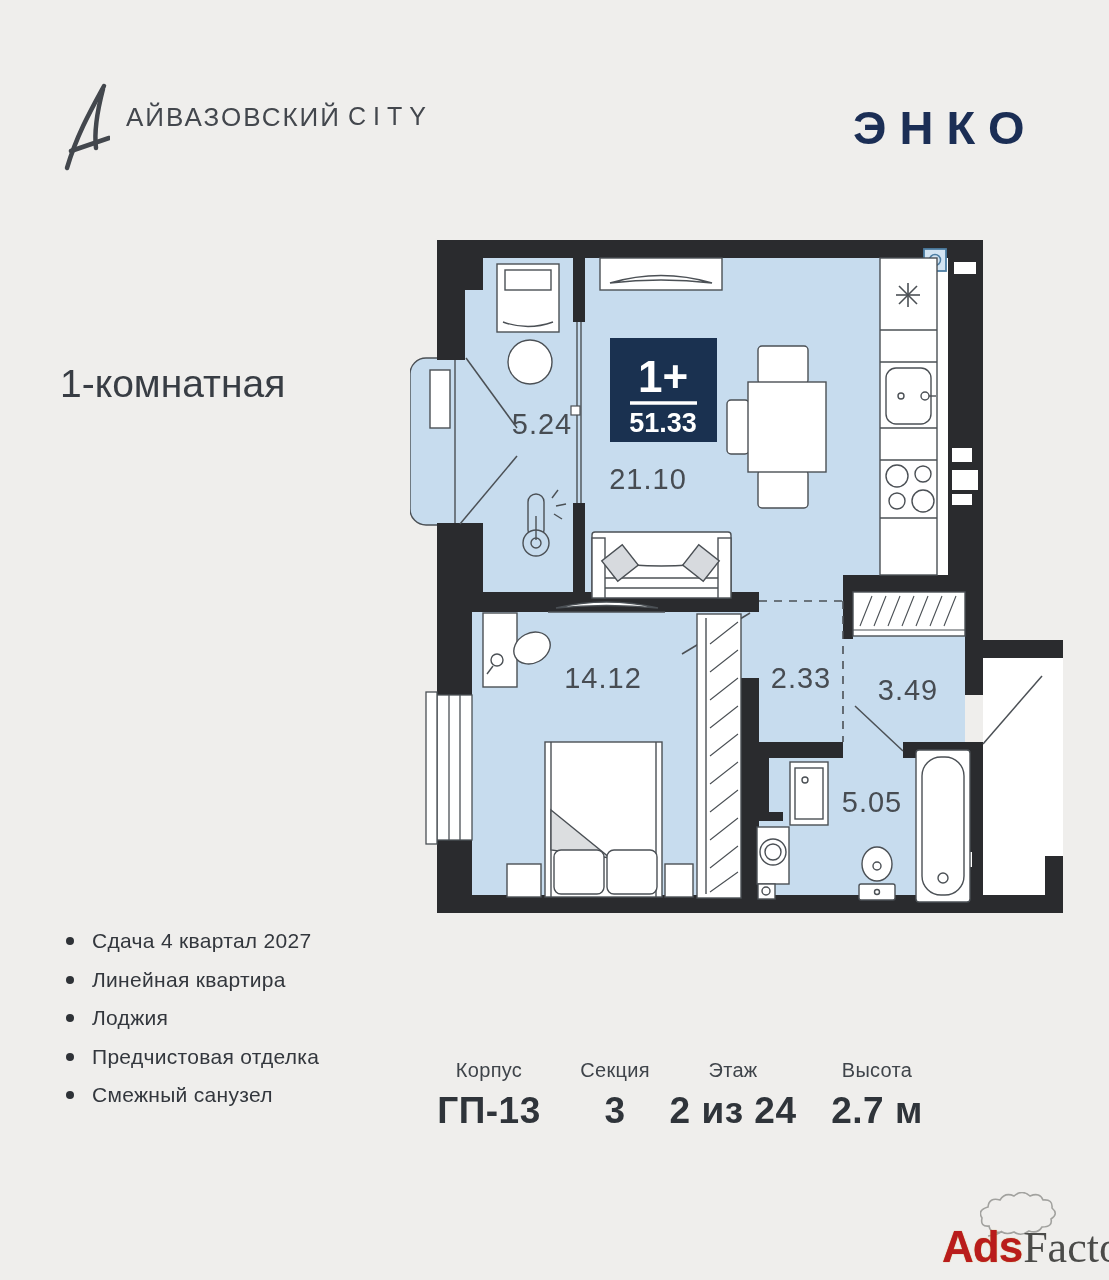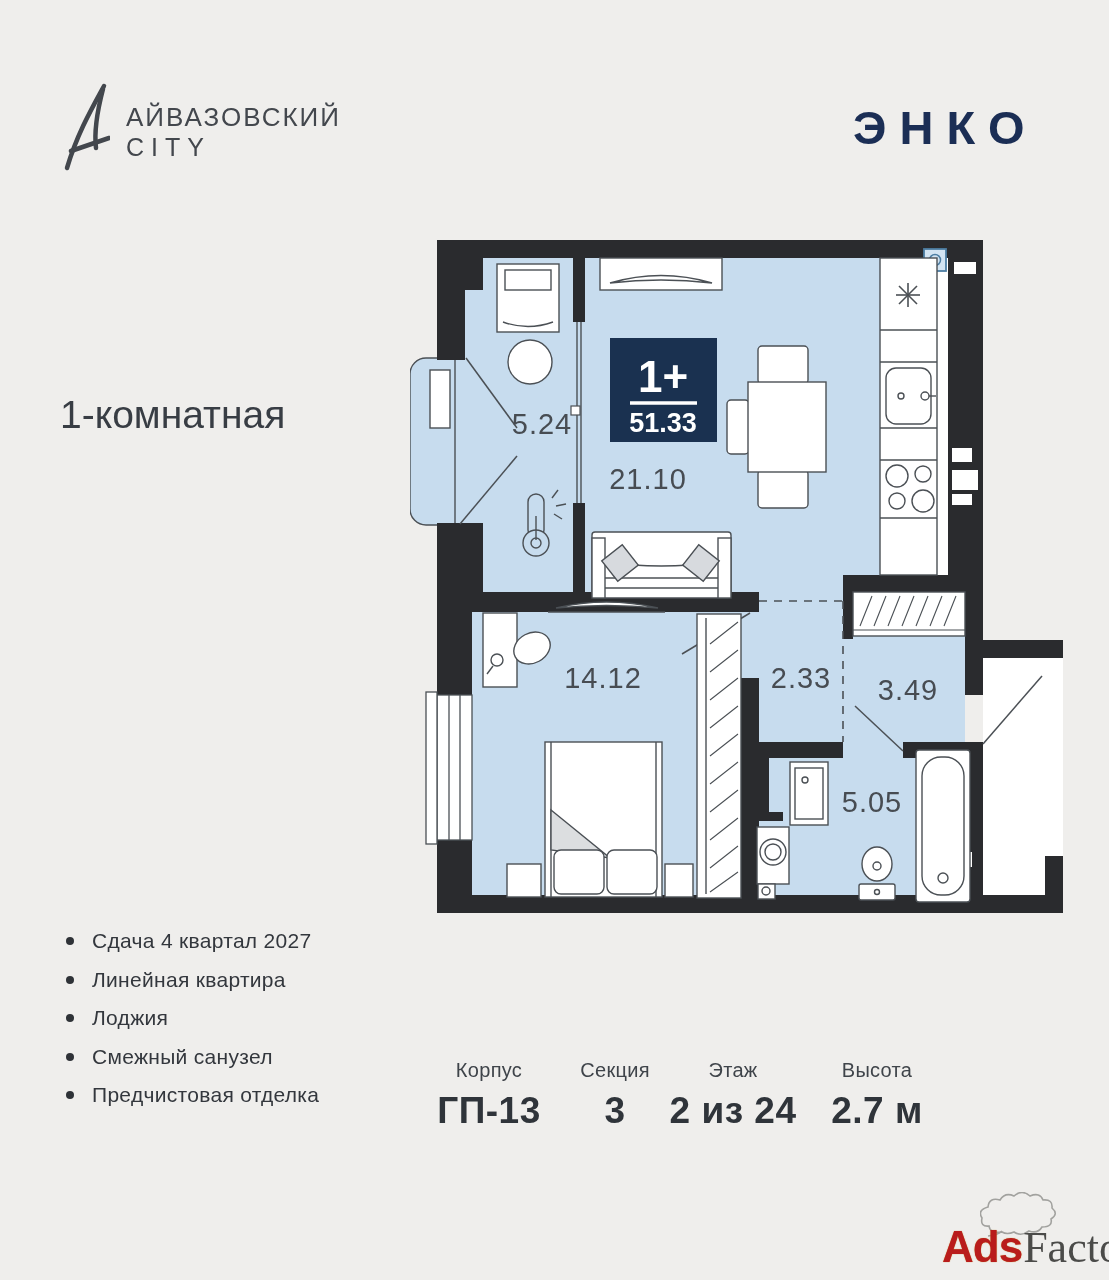--- a/index.html
+++ b/index.html
@@ -1,32 +1,32 @@
 <!DOCTYPE html>
 <html><head>
 <meta charset="utf-8">
 <style>
   * { margin:0; padding:0; box-sizing:border-box; }
   body { width:1109px; height:1280px; font-family:"Liberation Sans", sans-serif; }
   .page { position:relative; width:1109px; height:1280px; background:#efeeec; overflow:hidden; }
 
   
   .brand { position:absolute; left:60px; top:82px; display:flex; gap:16px; }
-  .brand-text { padding-top:20px; display:flex; flex-direction:column; }
+  .brand-text { padding-top:20px; display:flex; flex-direction:row; gap:7px; }
   .brand-line1 { font-size:26px; letter-spacing:2px; color:#43474d; font-weight:500; }
   .brand-line2 { font-size:25px; letter-spacing:7px; color:#43474d; font-weight:500; }
 
   .developer-logo { position:absolute; left:853px; top:100px; font-size:47px; font-weight:700;
                     letter-spacing:13px; color:#1b2e55;text-align:right; }
 
   
   .area-big { position:absolute; left:60px; top:262px; font-size:73px; font-weight:700;
               color:#363b42; letter-spacing:-1px; }
   .area-big sup { font-size:40px; position:relative; top:-26px; font-weight:700; }
-  .room-type { position:absolute; left:60px; top:362px; font-size:39px; color:#383d44;margin-top:31px; }
+  .room-type { position:absolute; left:60px; top:362px; font-size:39px; color:#383d44; }
 
   
   .features { position:absolute; left:64px; top:922px; list-style:none; }
   .features li { position:relative; padding-left:28px; font-size:21px; line-height:38.5px;
                  color:#33373d; letter-spacing:0.3px; }
   .features li .dot { position:absolute; left:2px; top:15px; width:8px; height:8px;
                       border-radius:50%; background:#2e3237; }
 
   
   .plan { position:absolute; left:410px; top:232px; width:660px; height:692px; }
@@ -70,22 +70,22 @@
   </div>
 
   <div class="developer-logo">ЭНКО</div>
 
   <div class="room-type">1-комнатная</div>
 
   <ul class="features">
     <li><span class="dot"></span><span>Сдача 4 квартал 2027</span></li>
     <li><span class="dot"></span><span>Линейная квартира</span></li>
     <li><span class="dot"></span><span>Лоджия</span></li>
+    <li><span class="dot"></span><span>Предчистовая отделка</span></li>
     <li><span class="dot"></span><span>Смежный санузел</span></li>
-    <li><span class="dot"></span><span>Предчистовая отделка</span></li>
   </ul>
 
   <svg class="plan" viewBox="410 232 660 692">
 
     <g>
       <rect x="455" y="258" width="510" height="637" fill="#c7dcee"></rect>
       <path d="M455 358 h-29 a16 16 0 0 0 -16 16 v135 a16 16 0 0 0 16 16 h29 z" fill="#c7dcee" stroke="#4b5055" stroke-width="1.4"></path>
       <rect x="430" y="370" width="20" height="58" fill="#ffffff" stroke="#4b5055" stroke-width="1.4"></rect>
       <rect x="937" y="258" width="11" height="317" fill="#ffffff"></rect>
       <rect x="983" y="640" width="80" height="273" fill="#ffffff"></rect>

